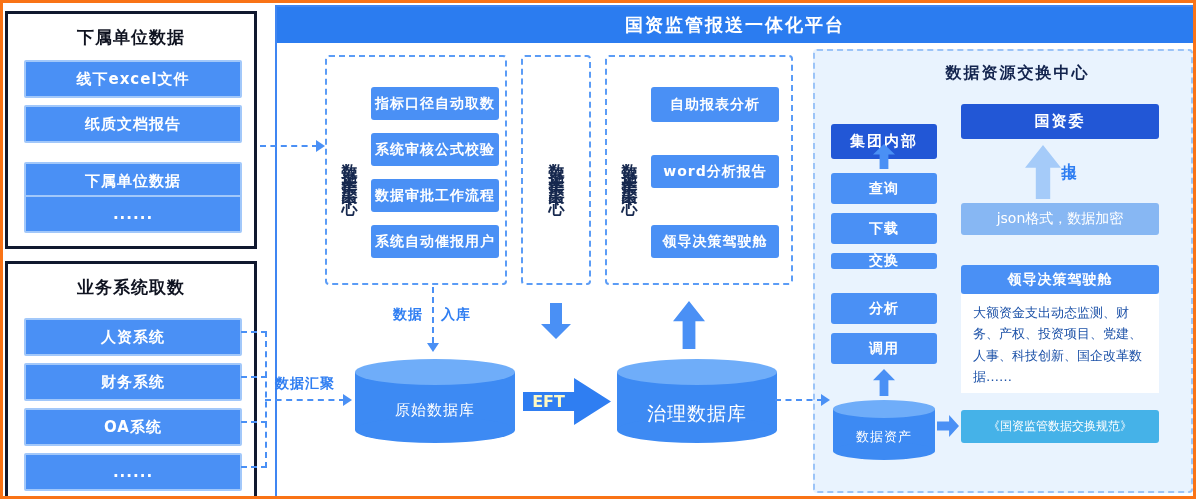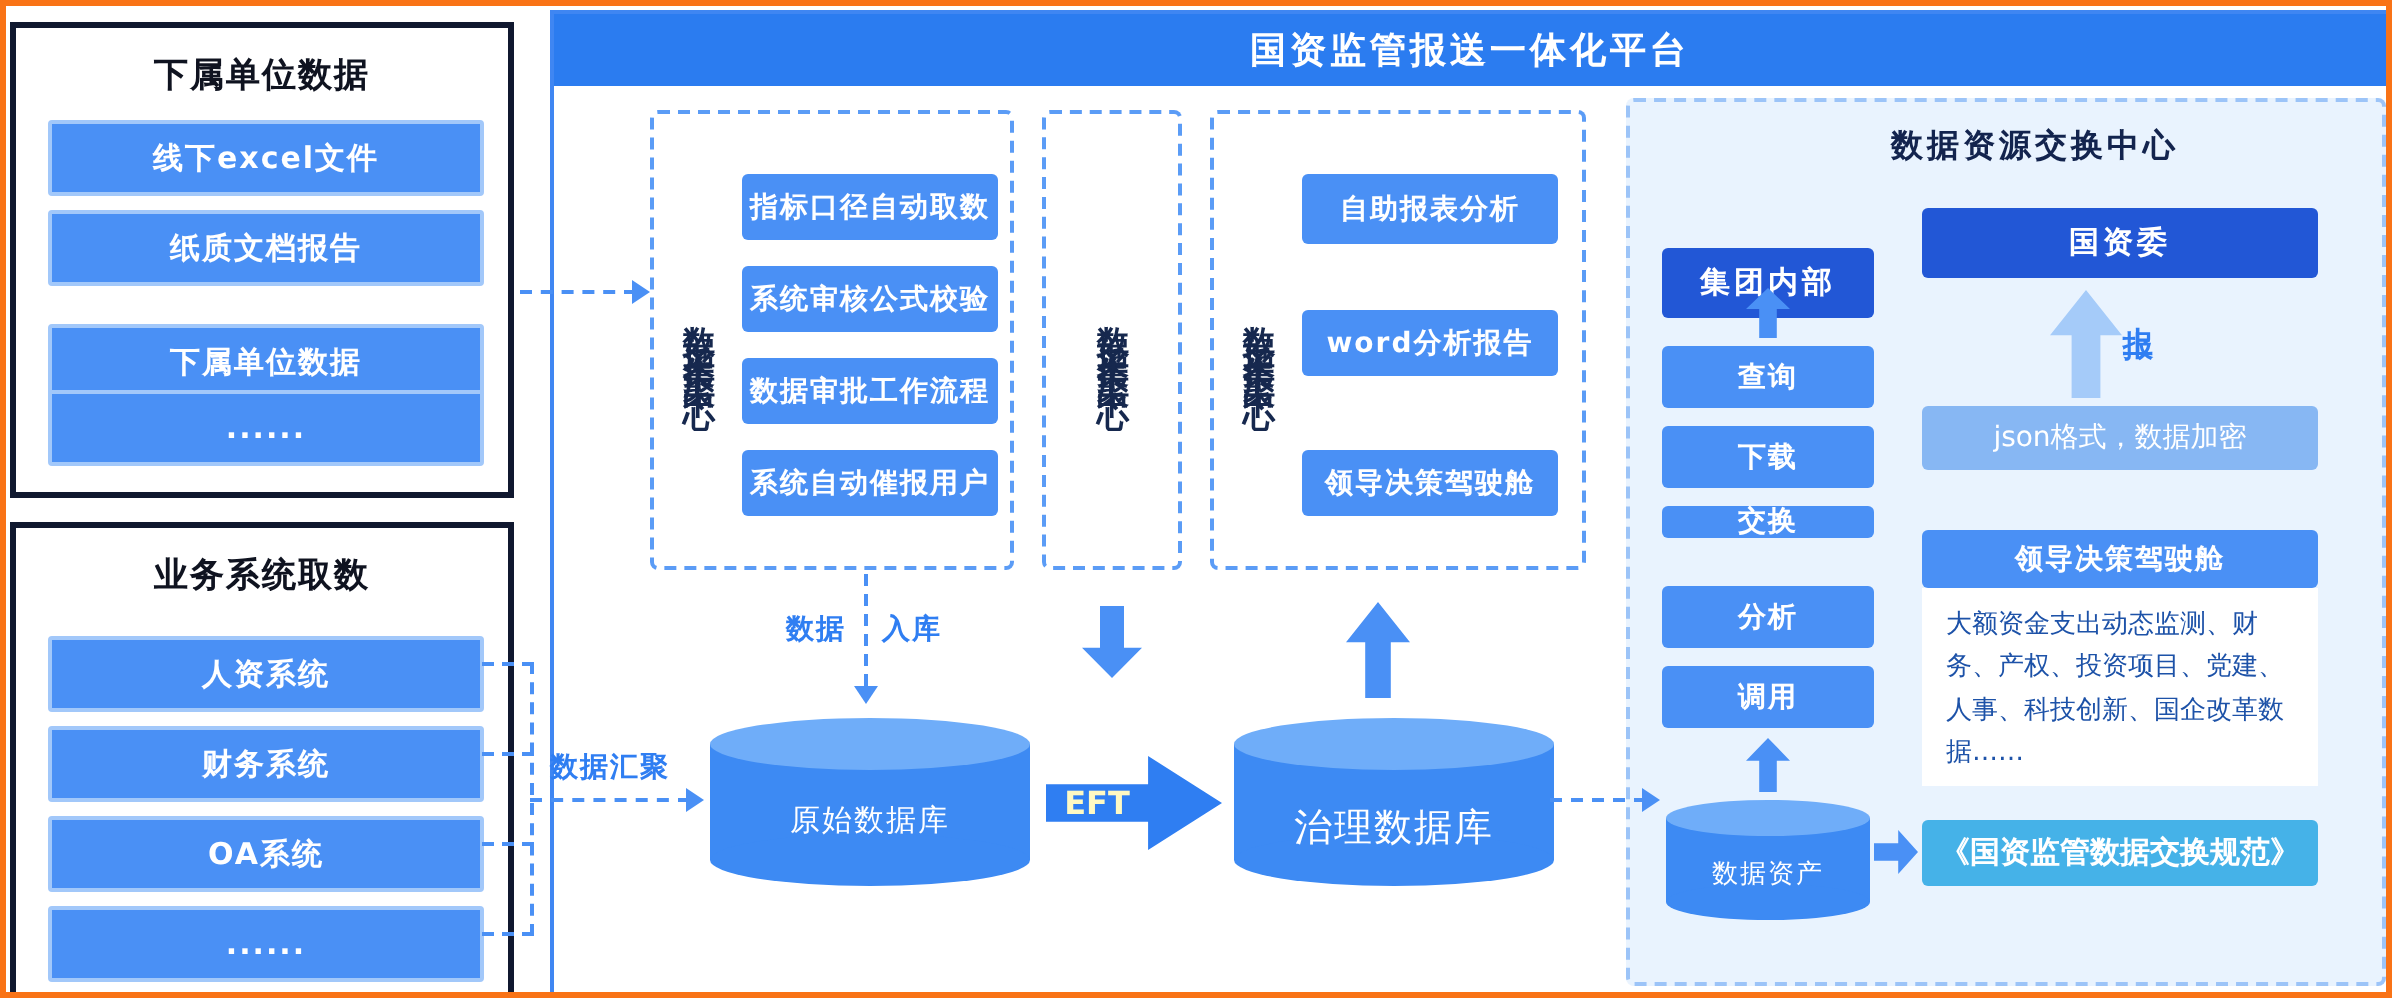--- a/index.html
+++ b/index.html
@@ -47,21 +47,21 @@
   .tri-down{width:0;height:0;border-top:9px solid #4a90f5;border-left:6px solid transparent;border-right:6px solid transparent;z-index:5;}
   .flow-label{color:#2f7ef2;font-size:14px;font-weight:bold;letter-spacing:1px;z-index:6;}
 
   
   .exchange-panel{background:#e9f3fe;border:2px dashed #9cc4f8;border-radius:4px;}
   .exchange-title{text-align:center;font-size:16px;font-weight:bold;color:#13244e;letter-spacing:2px;padding-left:29px;}
   .deep-btn{background:#2257d6;border-radius:3px;color:#ffffff;font-size:15px;font-weight:bold;
     display:flex;align-items:center;justify-content:center;letter-spacing:2px;}
   .light-btn{background:#87b7f3;border-radius:3px;color:#ffffff;font-size:14px;
     display:flex;align-items:center;justify-content:center;}
-  .cyan-btn{background:#45b2e8;border-radius:3px;color:#ffffff;font-size:15px;font-weight:bold;
+  .cyan-btn{background:#45b2e8;border-radius:3px;color:#ffffff;font-size:12px;font-weight:normal;
     display:flex;align-items:center;justify-content:center;}
   .card-body{background:#ffffff;color:#1d52a8;font-size:13px;line-height:1.65;padding:8px 12px;text-align:left;}
   .vtext-sm{writing-mode:vertical-rl;text-orientation:upright;color:#2f7ef2;font-size:15px;font-weight:bold;letter-spacing:2px;}
 </style>
 </head>
 <body>
 
 <div class="canvas">
 
   <div class="main-area abs">

